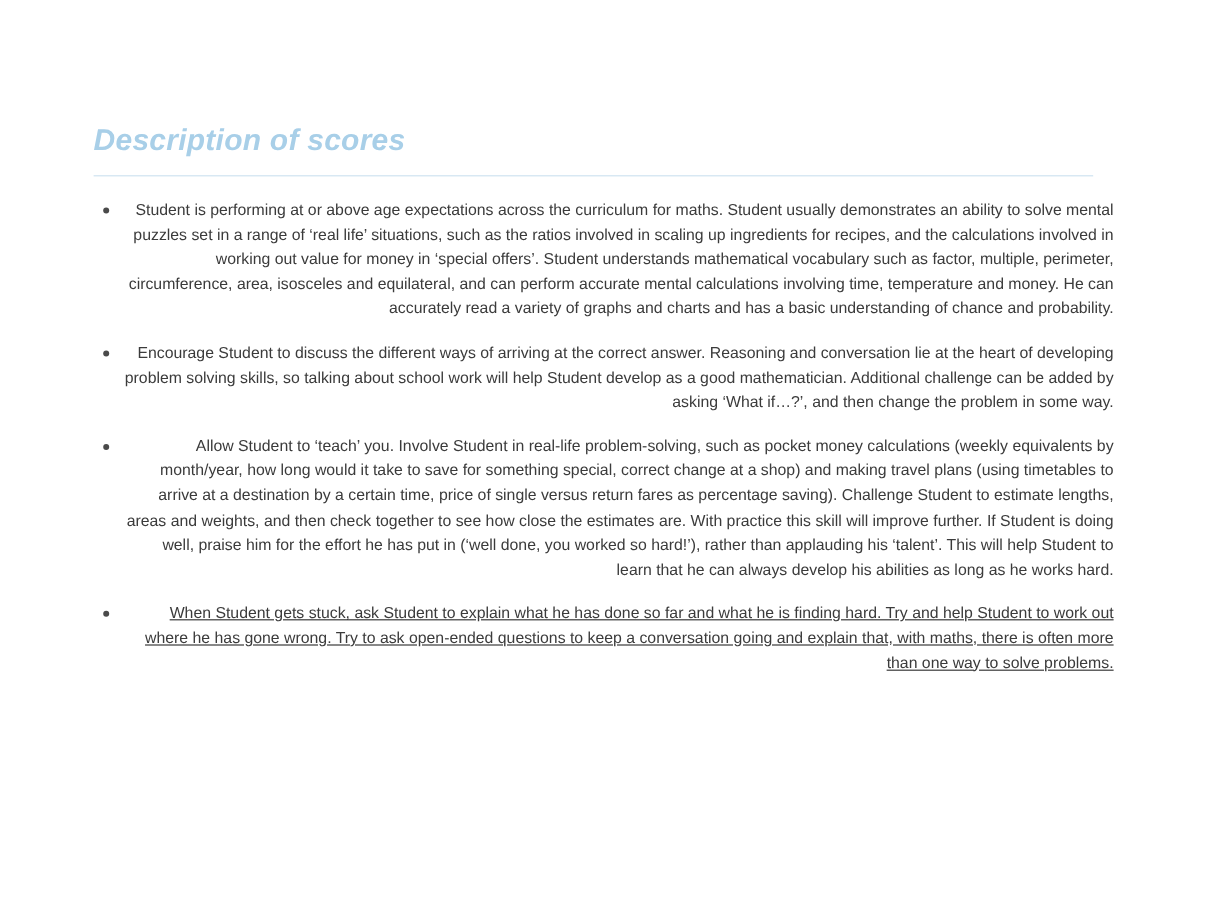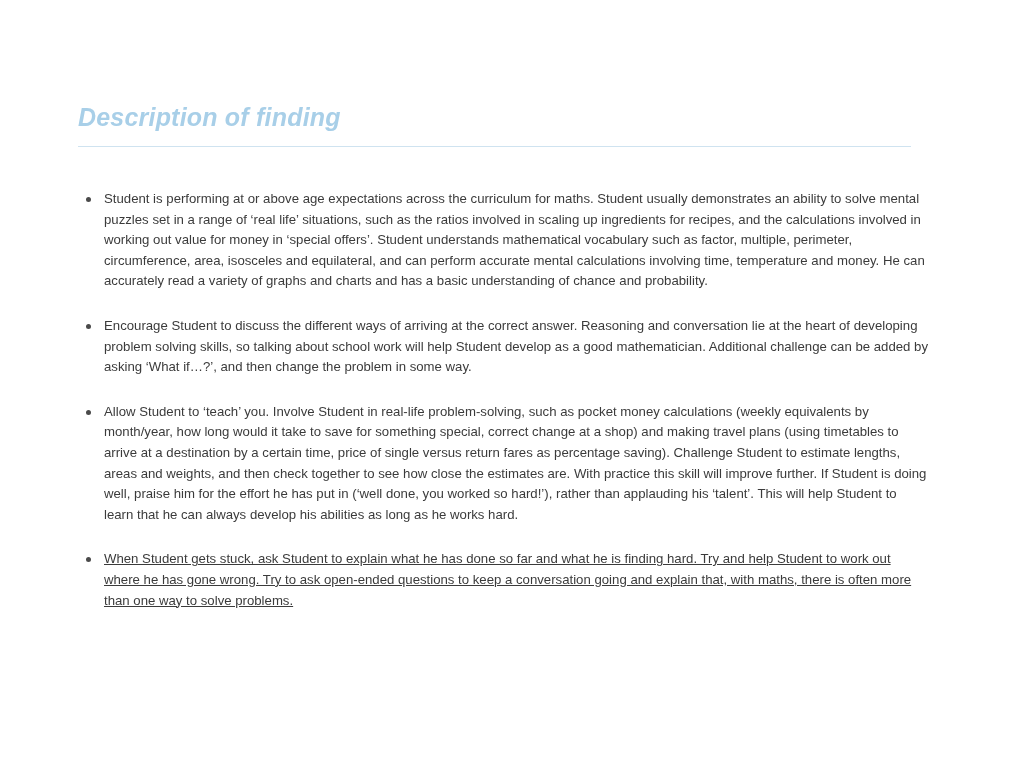--- a/index.html
+++ b/index.html
@@ -52,22 +52,21 @@
     margin: 0;
     padding: 0;
   }
   ul.bullets > li {
     position: relative;
     padding-left: 26px;
     margin-bottom: 16px;
     font-size: 13.2px;
     line-height: 20.6px;
     color: #3b3b3b;
-    text-align: left;
-    margin-top: 24px;
+    text-align: right;
   }
   ul.bullets > li:last-child {
     margin-bottom: 0;
     text-decoration: underline;
   }
   ul.bullets > li::before {
     content: "";
     position: absolute;
     left: 8px;
     top: 8px;
@@ -76,21 +75,21 @@
     background: #4a4a4a;
     border-radius: 50%;
   }
 </style>
 </head>
 <body>
 
 <div class="slide">
 
   <div class="title-block">
-    <h1 class="slide-title">Description of finding</h1>
+    <h1 class="slide-title">Description of scores</h1>
     <div class="title-rule"></div>
   </div>
 
   <div class="body-block">
     <ul class="bullets">
       <li>Student is performing at or above age expectations across the curriculum for maths. Student usually demonstrates an ability to solve mental puzzles set in a range of ‘real life’ situations, such as the ratios involved in scaling up ingredients for recipes, and the calculations involved in working out value for money in ‘special offers’. Student understands mathematical vocabulary such as factor, multiple, perimeter, circumference, area, isosceles and equilateral, and can perform accurate mental calculations involving time, temperature and money. He can accurately read a variety of graphs and charts and has a basic understanding of chance and probability.</li>
       <li>Encourage Student to discuss the different ways of arriving at the correct answer. Reasoning and conversation lie at the heart of developing problem solving skills, so talking about school work will help Student develop as a good mathematician. Additional challenge can be added by asking ‘What if…?’, and then change the problem in some way.</li>
       <li>Allow Student to ‘teach’ you. Involve Student in real-life problem-solving, such as pocket money calculations (weekly equivalents by month/year, how long would it take to save for something special, correct change at a shop) and making travel plans (using timetables to arrive at a destination by a certain time, price of single versus return fares as percentage saving). Challenge Student to estimate lengths, areas and weights, and then check together to see how close the estimates are. With practice this skill will improve further. If Student is doing well, praise him for the effort he has put in (‘well done, you worked so hard!’), rather than applauding his ‘talent’. This will help Student to learn that he can always develop his abilities as long as he works hard.</li>
       <li>When Student gets stuck, ask Student to explain what he has done so far and what he is finding hard. Try and help Student to work out where he has gone wrong. Try to ask open-ended questions to keep a conversation going and explain that, with maths, there is often more than one way to solve problems.</li>
     </ul>

